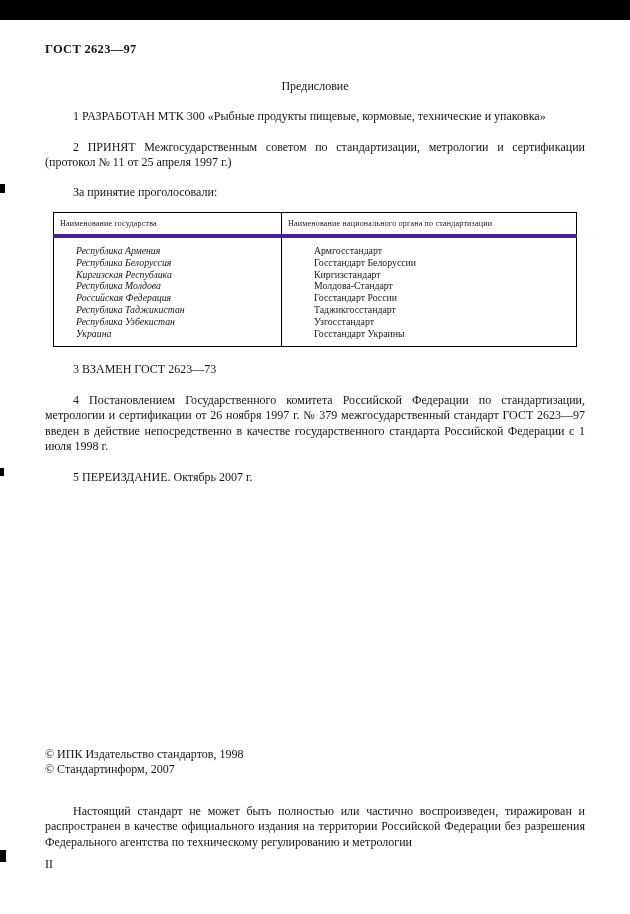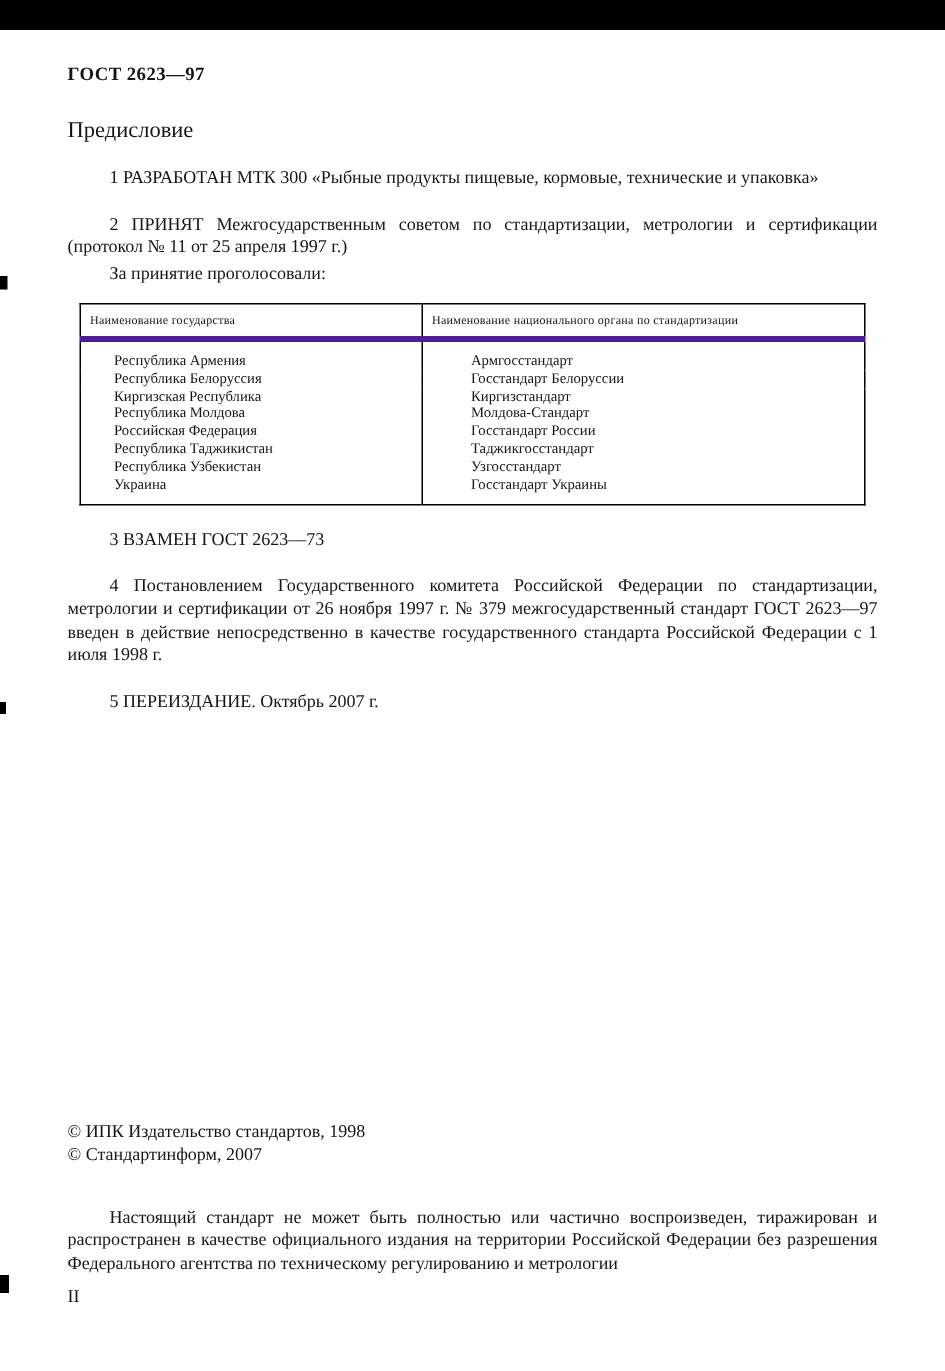--- a/index.html
+++ b/index.html
@@ -30,30 +30,31 @@
   }
 
   .doc-code {
     margin-top: 22px;
     font-weight: bold;
     font-size: 12.5px;
     letter-spacing: 0.3px;
   }
   .fore-title {
     margin-top: 22px;
-    font-size: 15px;
+    text-align: center;
+    font-size: 12px;
   }
   p.para {
     margin-top: 15px;
     font-size: 12px;
     line-height: 15.5px;
     text-align: justify;
     text-indent: 28px;
   }
-  p.para.tight { margin-top: 2px; }
+  p.para.tight { margin-top: 14px; }
 
   table.vote-table {
     margin: 12px 0 0 8px;
     width: 524px;
     border-collapse: collapse;
     border: 1px solid #000;
     table-layout: fixed;
   }
   .vote-table th {
     border-bottom: 4px solid #4c1d95;
@@ -67,21 +68,21 @@
   .vote-table th:first-child,
   .vote-table td:first-child {
     border-right: 1px solid #000;
     width: 228px;
   }
   .vote-table td {
     font-size: 9.8px;
     line-height: 11.8px;
     vertical-align: top;
   }
-  .vote-table td:first-child { padding-left: 22px; }
+  .vote-table td:first-child { padding-left: 22px; font-style: italic; }
   .vote-table td:last-child  { padding-left: 32px; font-weight: 500; font-family: Liberation Serif, serif; }
   .vote-table tbody tr:first-child td { padding-top: 7px; }
   .vote-table tbody tr:last-child td  { padding-bottom: 7px; }
 
   .footer-block {
     position: absolute;
     left: 45px; right: 45px; bottom: 42px;
   }
   .copyrights {
     text-align: left;

